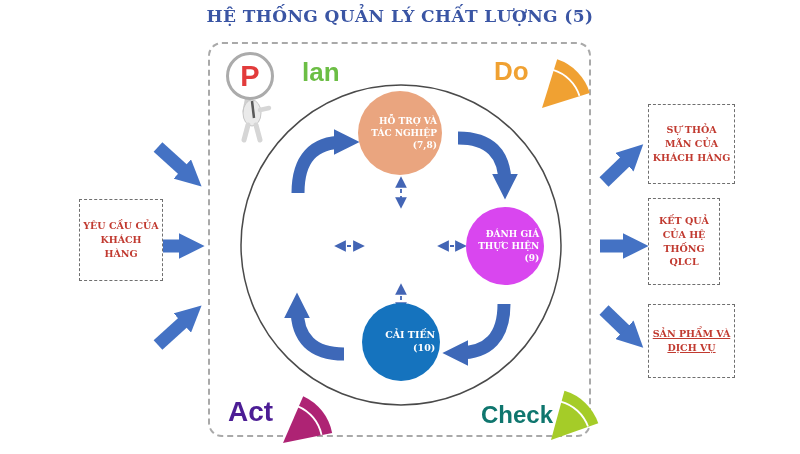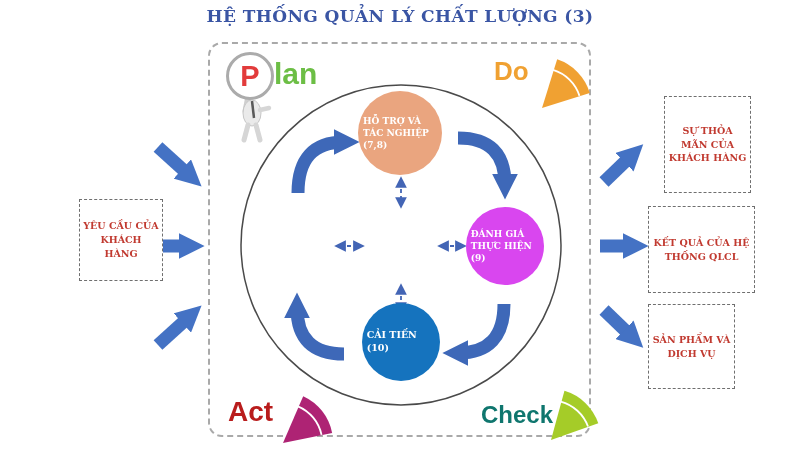--- a/index.html
+++ b/index.html
@@ -8,49 +8,49 @@
   .title{position:absolute;top:6px;left:0;width:800px;text-align:center;
          font-size:17px;font-weight:bold;color:#3A55A4;letter-spacing:.4px;}
   .frame{position:absolute;left:208px;top:42px;width:383px;height:395px;
          border:2px dashed #A9A9A9;border-radius:14px;box-sizing:border-box;background:transparent;}
   .gfx{position:absolute;left:0;top:0;width:800px;height:454px;}
 
   .sbox{position:absolute;border:1.6px dashed #6F6F6F;background:#fff;box-sizing:border-box;
         display:flex;align-items:center;justify-content:center;text-align:center;
         color:#C13A30;font-weight:bold;font-size:9.5px;line-height:1.45;padding:3px;}
 
-  .node{position:absolute;border-radius:50%;color:#fff;font-weight:bold;text-align:left;
+  .node{position:absolute;border-radius:50%;color:#fff;font-weight:bold;text-align:right;
         display:flex;align-items:center;justify-content:center;line-height:1.35;}
   .node span{display:block;width:88%;}
   .node-support{left:358px;top:91px;width:84px;height:84px;background:#EAA57F;font-size:9px;}
   .node-planning{left:258px;top:208px;width:76px;height:76px;background:#7B2CA3;font-size:9.5px;}
   .node-leadership{left:364px;top:209px;width:74px;height:74px;background:#F2B01E;font-size:9.5px;}
   .node-evaluation{left:466px;top:207px;width:78px;height:78px;background:#d946ef;font-size:9px;}
   .node-improvement{left:362px;top:303px;width:78px;height:78px;background:#1573BE;font-size:9.5px;}
 
   .corner-word{position:absolute;font-family:"Liberation Sans", sans-serif;font-weight:bold;}
   .word-do{left:494px;top:56px;font-size:26px;color:#F0A132;}
   .word-check{left:481px;top:401px;font-size:24px;color:#0f766e;}
-  .word-act{left:228px;top:396px;font-size:28px;color:#b91c1c;}
+  .word-act{left:228px;top:396px;font-size:28px;color:#4c1d95;}
   .magnifier{position:absolute;left:226px;top:52px;width:42px;height:42px;border:3px solid #ABABAB;
              border-radius:50%;background:#fff;display:flex;align-items:center;justify-content:center;}
   .magnifier span{font-family:"Liberation Sans", sans-serif;font-weight:bold;font-size:29px;color:#E23B3B;}
   .plan-rest{position:absolute;left:274px;top:57px;font-family:"Liberation Sans", sans-serif;
-             font-weight:bold;font-size:30px;color:#6CBE45;}
+             font-weight:bold;font-size:26px;color:#6CBE45;padding-left:28px;}
 
   .arrow-line{stroke:#4472C4;stroke-width:13;fill:none;}
   .curve-line{stroke:#3E68B8;stroke-width:13;fill:none;}
   .conn-line{stroke:#4365B5;stroke-width:1.8;fill:none;stroke-dasharray:4 3;}
 </style>
 </head>
 <body>
 
 <div class="stage">
 
-  <div class="title">HỆ THỐNG QUẢN LÝ CHẤT LƯỢNG (3)</div>
+  <div class="title">HỆ THỐNG QUẢN LÝ CHẤT LƯỢNG (5)</div>
 
   <div class="frame"></div>
 
   <svg class="gfx" viewBox="0 0 800 454">
     <defs>
       <marker id="headBig" viewBox="0 0 10 10" refX="4" refY="5" markerWidth="2" markerHeight="2" orient="auto-start-reverse">
         <path d="M0,0 L10,5 L0,10 Z" fill="#4472C4"></path>
       </marker>
       <marker id="headCurve" viewBox="0 0 10 10" refX="4" refY="5" markerWidth="2" markerHeight="2" orient="auto-start-reverse">
         <path d="M0,0 L10,5 L0,10 Z" fill="#3E68B8"></path>
@@ -109,27 +109,27 @@
       <path d="M252,101 l2,17" stroke="#5A5A5A" stroke-width="2.5" fill="none"></path>
       <path d="M260,110 l9,-2" stroke="#D6D6D6" stroke-width="4.5" fill="none" stroke-linecap="round"></path>
       <path d="M248,125 l-4,15 M256,125 l4,15" stroke="#D6D6D6" stroke-width="5" fill="none" stroke-linecap="round"></path>
     </g>
   </svg>
 
   <div class="sbox" style="left:79px;top:199px;width:84px;height:82px;">
     <span>YÊU CẦU CỦA KHÁCH HÀNG</span>
   </div>
 
-  <div class="sbox" style="left:648px;top:96px;width:87px;height:97px;margin-left:16px;">
+  <div class="sbox" style="left:648px;top:104px;width:87px;height:80px;">
     <span>SỰ THỎA MÃN CỦA KHÁCH HÀNG</span>
   </div>
-  <div class="sbox" style="left:648px;top:198px;width:107px;height:87px;margin-top:8px;">
+  <div class="sbox" style="left:648px;top:198px;width:72px;height:87px;">
     <span>KẾT QUẢ CỦA HỆ THỐNG QLCL</span>
   </div>
-  <div class="sbox" style="left:648px;top:304px;width:87px;height:85px;">
+  <div class="sbox" style="left:648px;top:304px;width:87px;height:74px;text-decoration:underline;">
     <span>SẢN PHẨM VÀ DỊCH VỤ</span>
   </div>
 
   <div class="node node-support">
     <span>HỖ TRỢ VÀ TÁC NGHIỆP (7,8)</span>
   </div>
   <div class="node node-evaluation">
     <span>ĐÁNH GIÁ THỰC HIỆN (9)</span>
   </div>
   <div class="node node-improvement">

